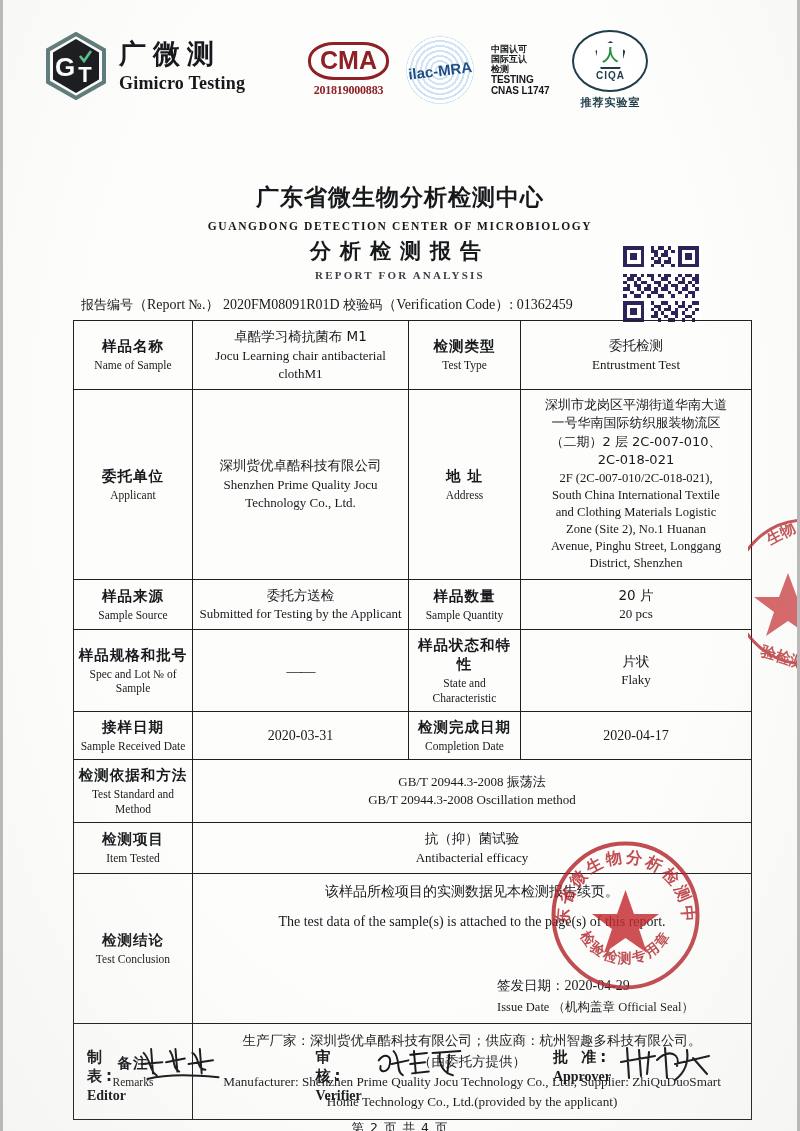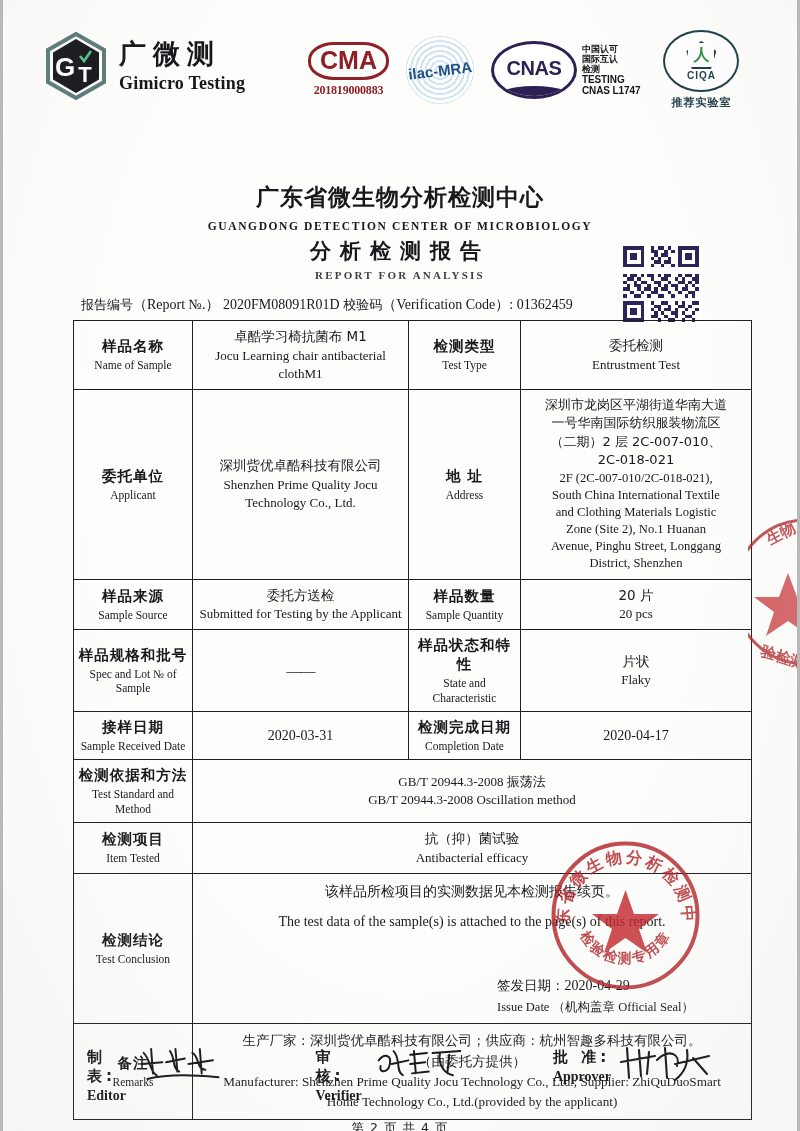--- a/index.html
+++ b/index.html
@@ -378,23 +378,20 @@
       <div class="cma-wrap">
         <div class="cma-badge">CMA</div>
         <div class="cma-num">201819000883</div>
       </div>
 
       <div class="ilac">
         <span class="ilac-txt">ilac-MRA</span>
       </div>
 
       <div class="cnas-wrap">
-        <div class="cnas-oval">
-          <span class="cnas-txt">CNAS</span>
-        </div>
         <div class="cnas-lines">
           <div class="cnas-cn">中国认可</div>
           <div class="cnas-cn">国际互认</div>
           <div class="cnas-cn">检测</div>
           <div class="cnas-en">TESTING</div>
           <div class="cnas-en">CNAS L1747</div>
         </div>
       </div>
 
       <div class="ciqa-wrap">

